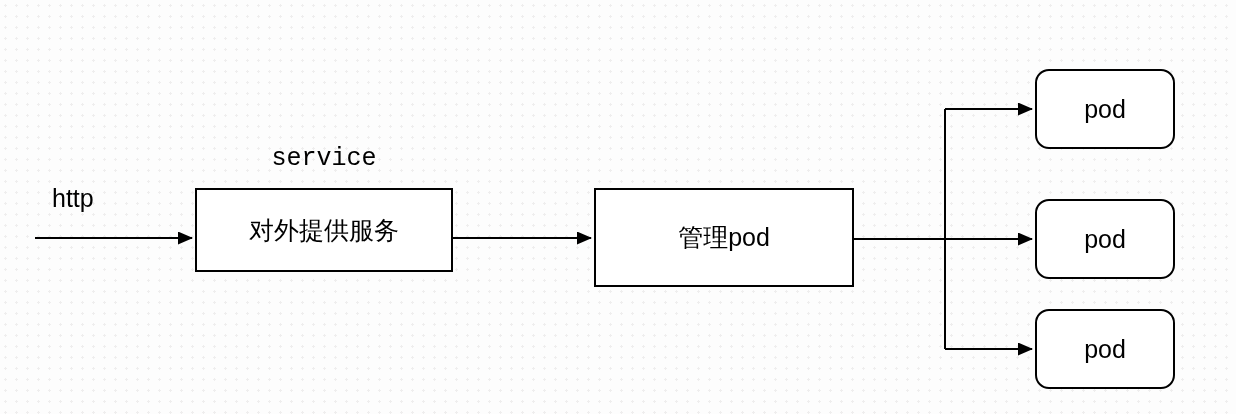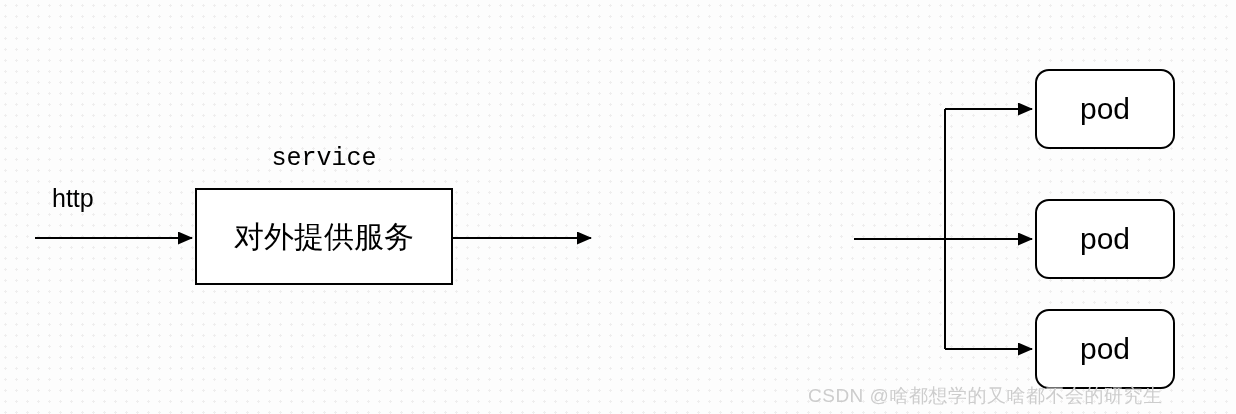--- a/index.html
+++ b/index.html
@@ -24,25 +24,25 @@
     height: 414px;
   }
   .node {
     position: absolute;
     box-sizing: border-box;
     border: 2px solid #000000;
     background: #ffffff;
     display: flex;
     align-items: center;
     justify-content: center;
-    font-size: 30px;
+    font-size: 25px;
     color: #000000;
     line-height: 1;
   }
-  .node--service { left: 195px; top: 188px; width: 258px; height: 97px; }
+  .node--service { left: 195px; top: 188px; width: 258px; height: 84px; }
   .node--rc      { left: 594px; top: 188px; width: 260px; height: 99px; }
   .node--pod     { left: 1035px; width: 140px; height: 80px; border-radius: 14px; }
   .node--pod1 { top: 69px; }
   .node--pod2 { top: 199px; }
   .node--pod3 { top: 309px; }
   .box-title {
     position: absolute;
     text-align: center;
     font-size: 25px;
     color: #000000;
@@ -92,28 +92,30 @@
 
   <div class="http-label">http</div>
 
   <div class="box-title box-title--service">service</div>
 
   <div class="node node--service">
     <span>对外提供服务</span>
   </div>
 
 
+  <div class="node node--rc">
+    <span>管理pod</span>
+  </div>
 
   <div class="node node--pod node--pod1">
     <span>pod</span>
   </div>
 
   <div class="node node--pod node--pod2">
     <span>pod</span>
   </div>
 
   <div class="node node--pod node--pod3">
     <span>pod</span>
   </div>
 
-  <div class="watermark">CSDN @啥都想学的又啥都不会的研究生</div>
 
 </div>
 
 </body></html>

